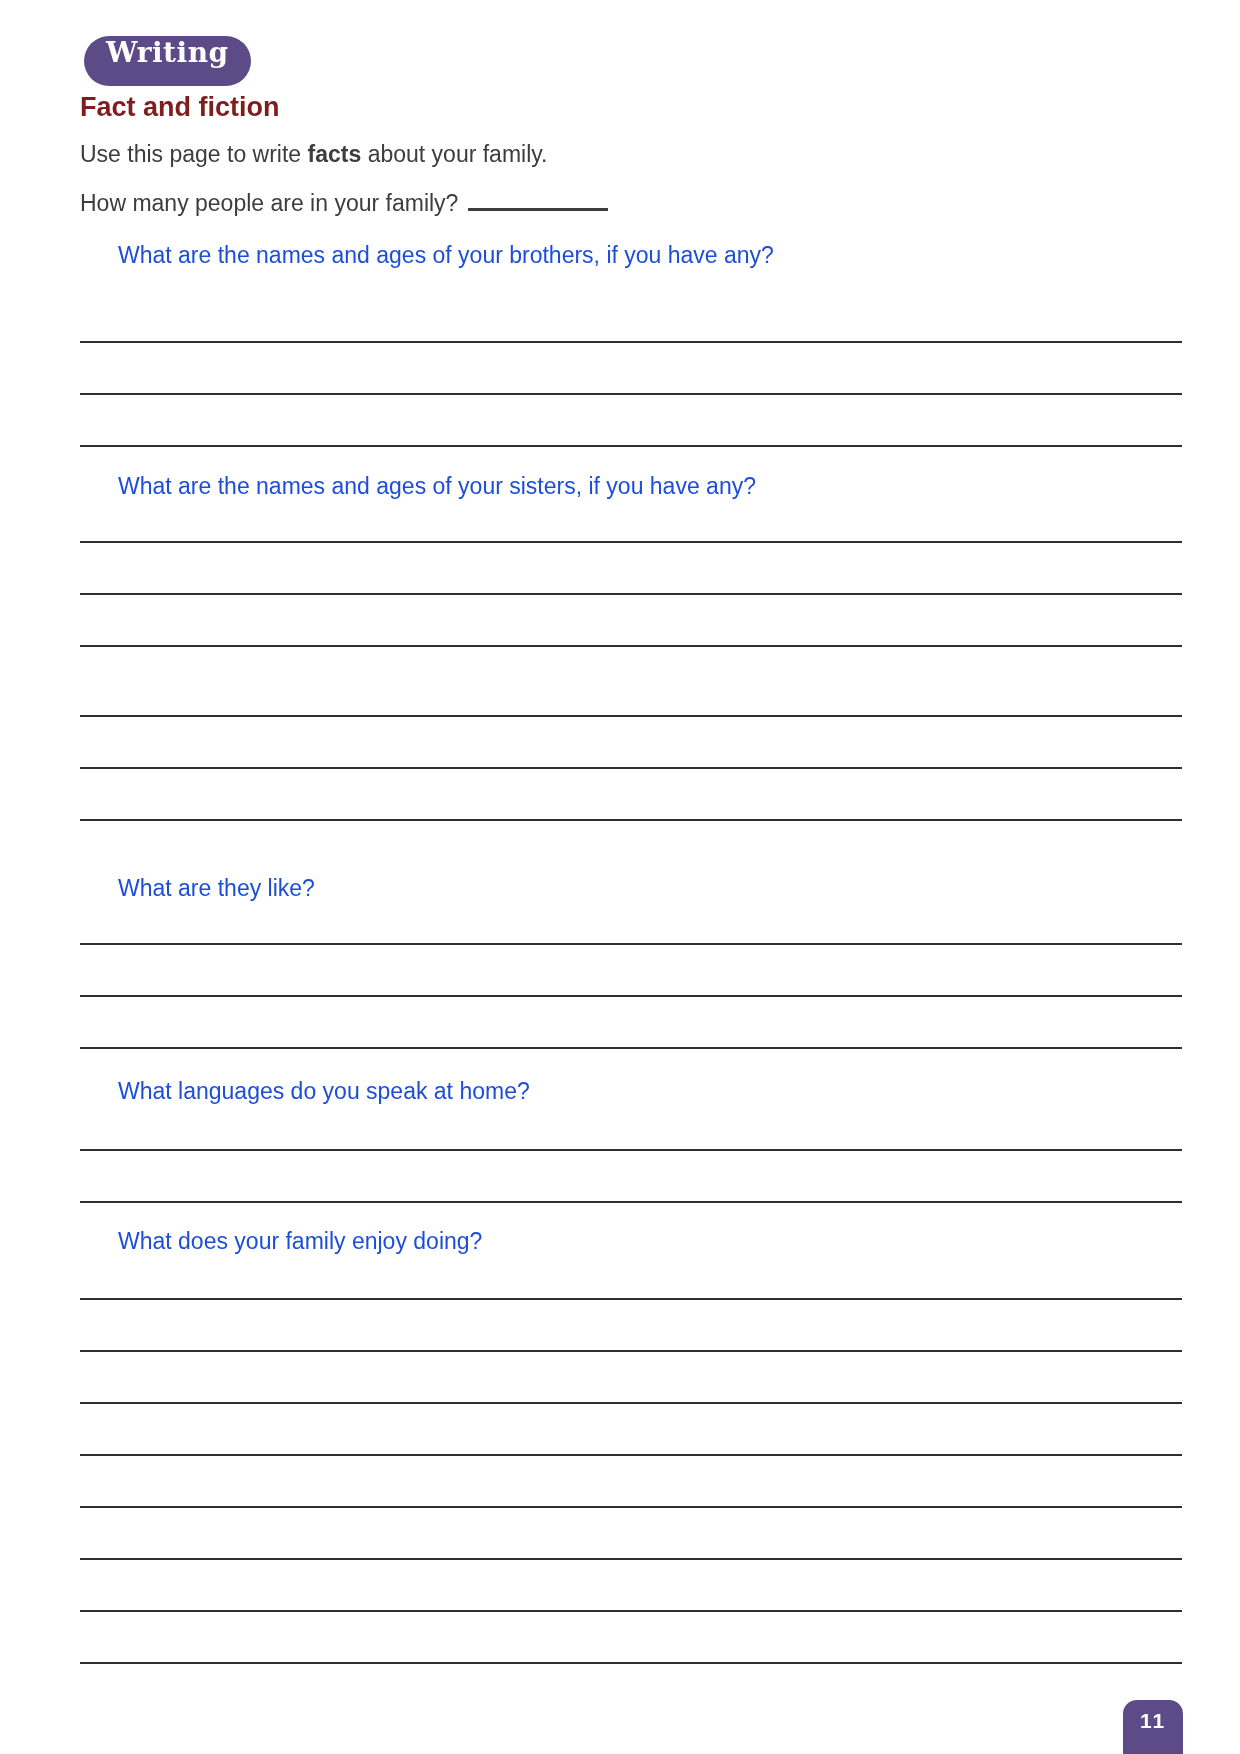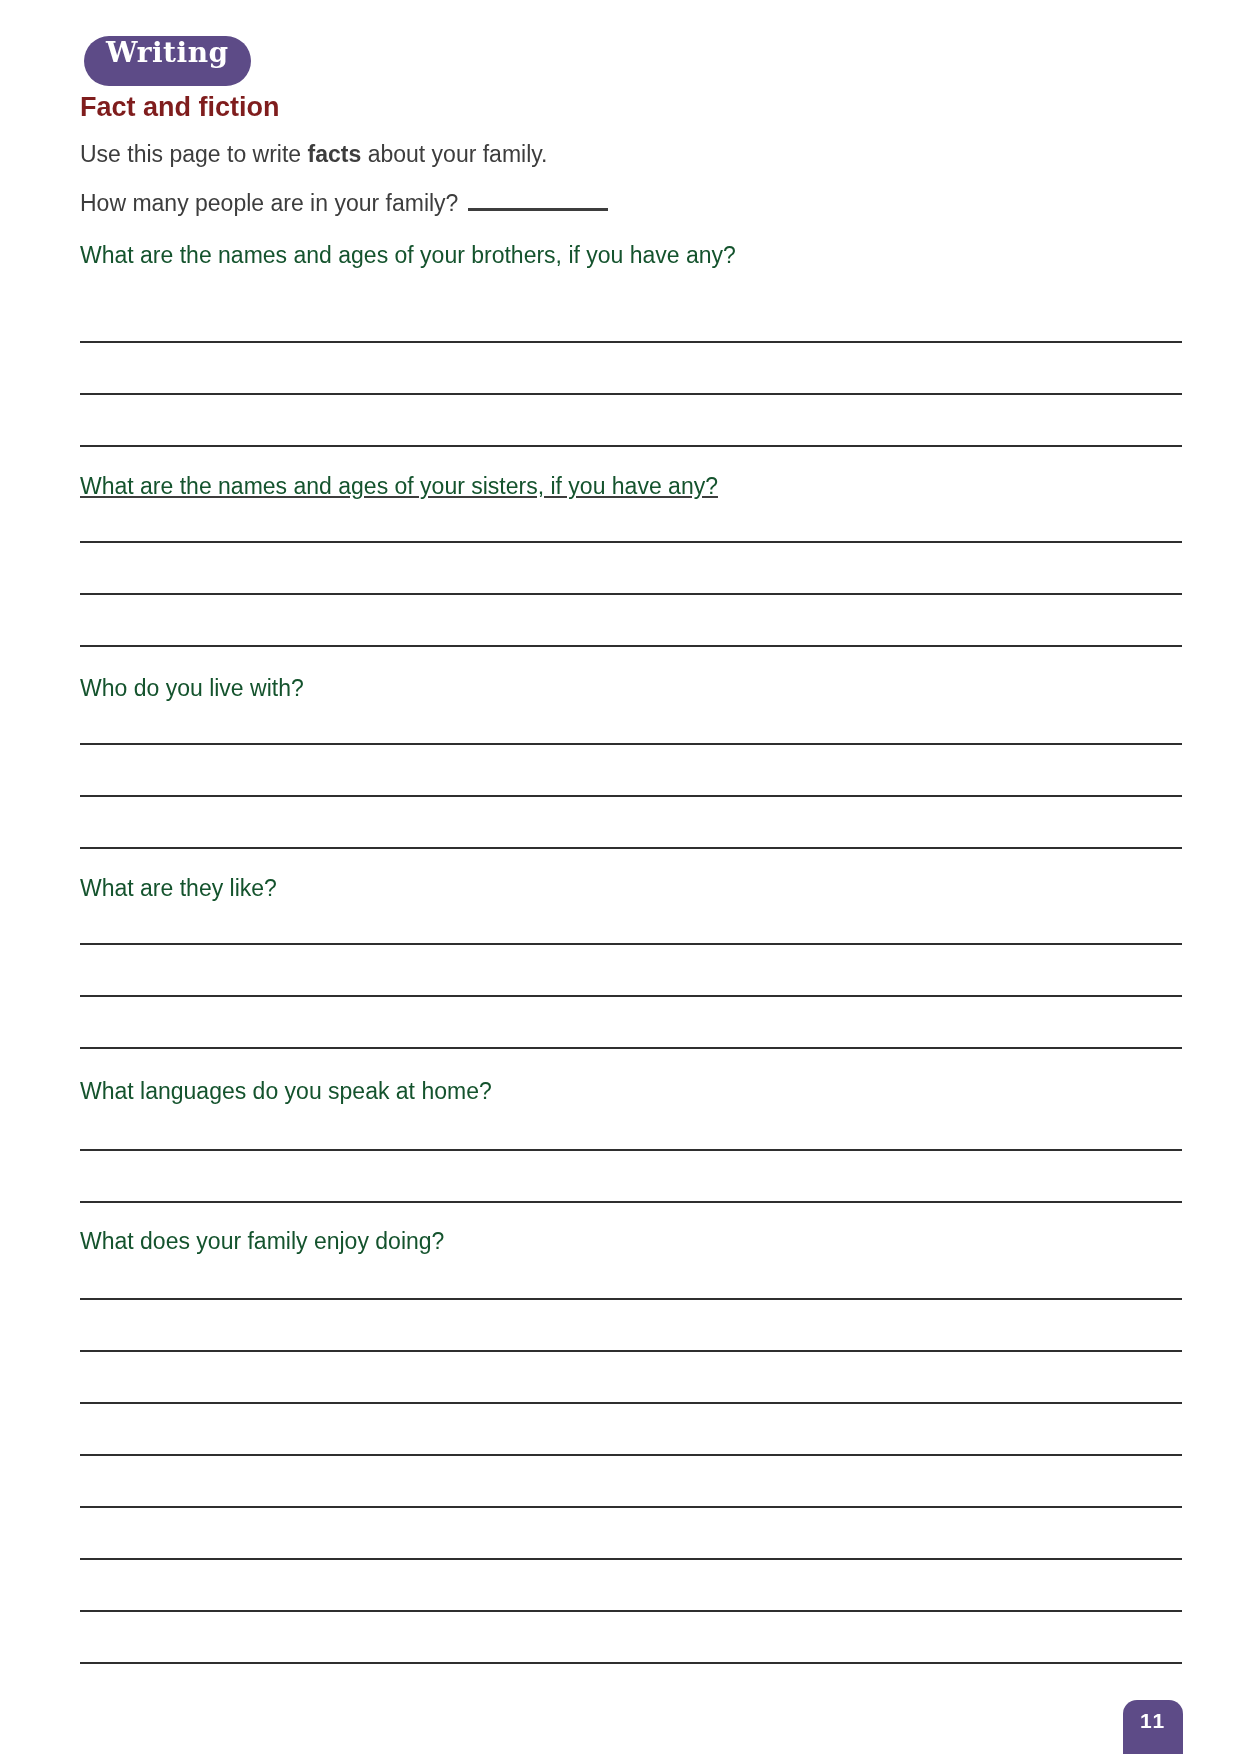--- a/index.html
+++ b/index.html
@@ -53,21 +53,22 @@
     height: 1px;
   }
 
   
   .qa-section {
     position: absolute; left: 80px; right: 58px;
   }
   .question {
     font-size: 23px;
     line-height: 28px;
-    color: #14532d;
+    color: #1d4ed8;
+    margin-left: 38px;
   }
   .answer-lines .answer-line {
     height: 50px;
     border-bottom: 2px solid #2f2f2f;
   }
   .answer-lines .answer-line:first-child { height: var(--first-line, 50px); }
 
   
   .page-tab {
     position: absolute;
@@ -101,31 +102,30 @@
 
 <div class="qa-section" style="top:241px; --first-line:72px;">
   <div class="question">What are the names and ages of your brothers, if you have any?</div>
   <div class="answer-lines">
       <div class="answer-line"></div>
       <div class="answer-line"></div>
       <div class="answer-line"></div>
     </div>
 </div>
 
-<div class="qa-section" style="top:472px;text-decoration:underline; --first-line:41px;">
+<div class="qa-section" style="top:472px; --first-line:41px;">
   <div class="question">What are the names and ages of your sisters, if you have any?</div>
   <div class="answer-lines">
       <div class="answer-line"></div>
       <div class="answer-line"></div>
       <div class="answer-line"></div>
     </div>
 </div>
 
 <div class="qa-section" style="top:674px; --first-line:41px;">
-  <div class="question">Who do you live with?</div>
   <div class="answer-lines">
       <div class="answer-line"></div>
       <div class="answer-line"></div>
       <div class="answer-line"></div>
     </div>
 </div>
 
 <div class="qa-section" style="top:874px; --first-line:41px;">
   <div class="question">What are they like?</div>
   <div class="answer-lines">

